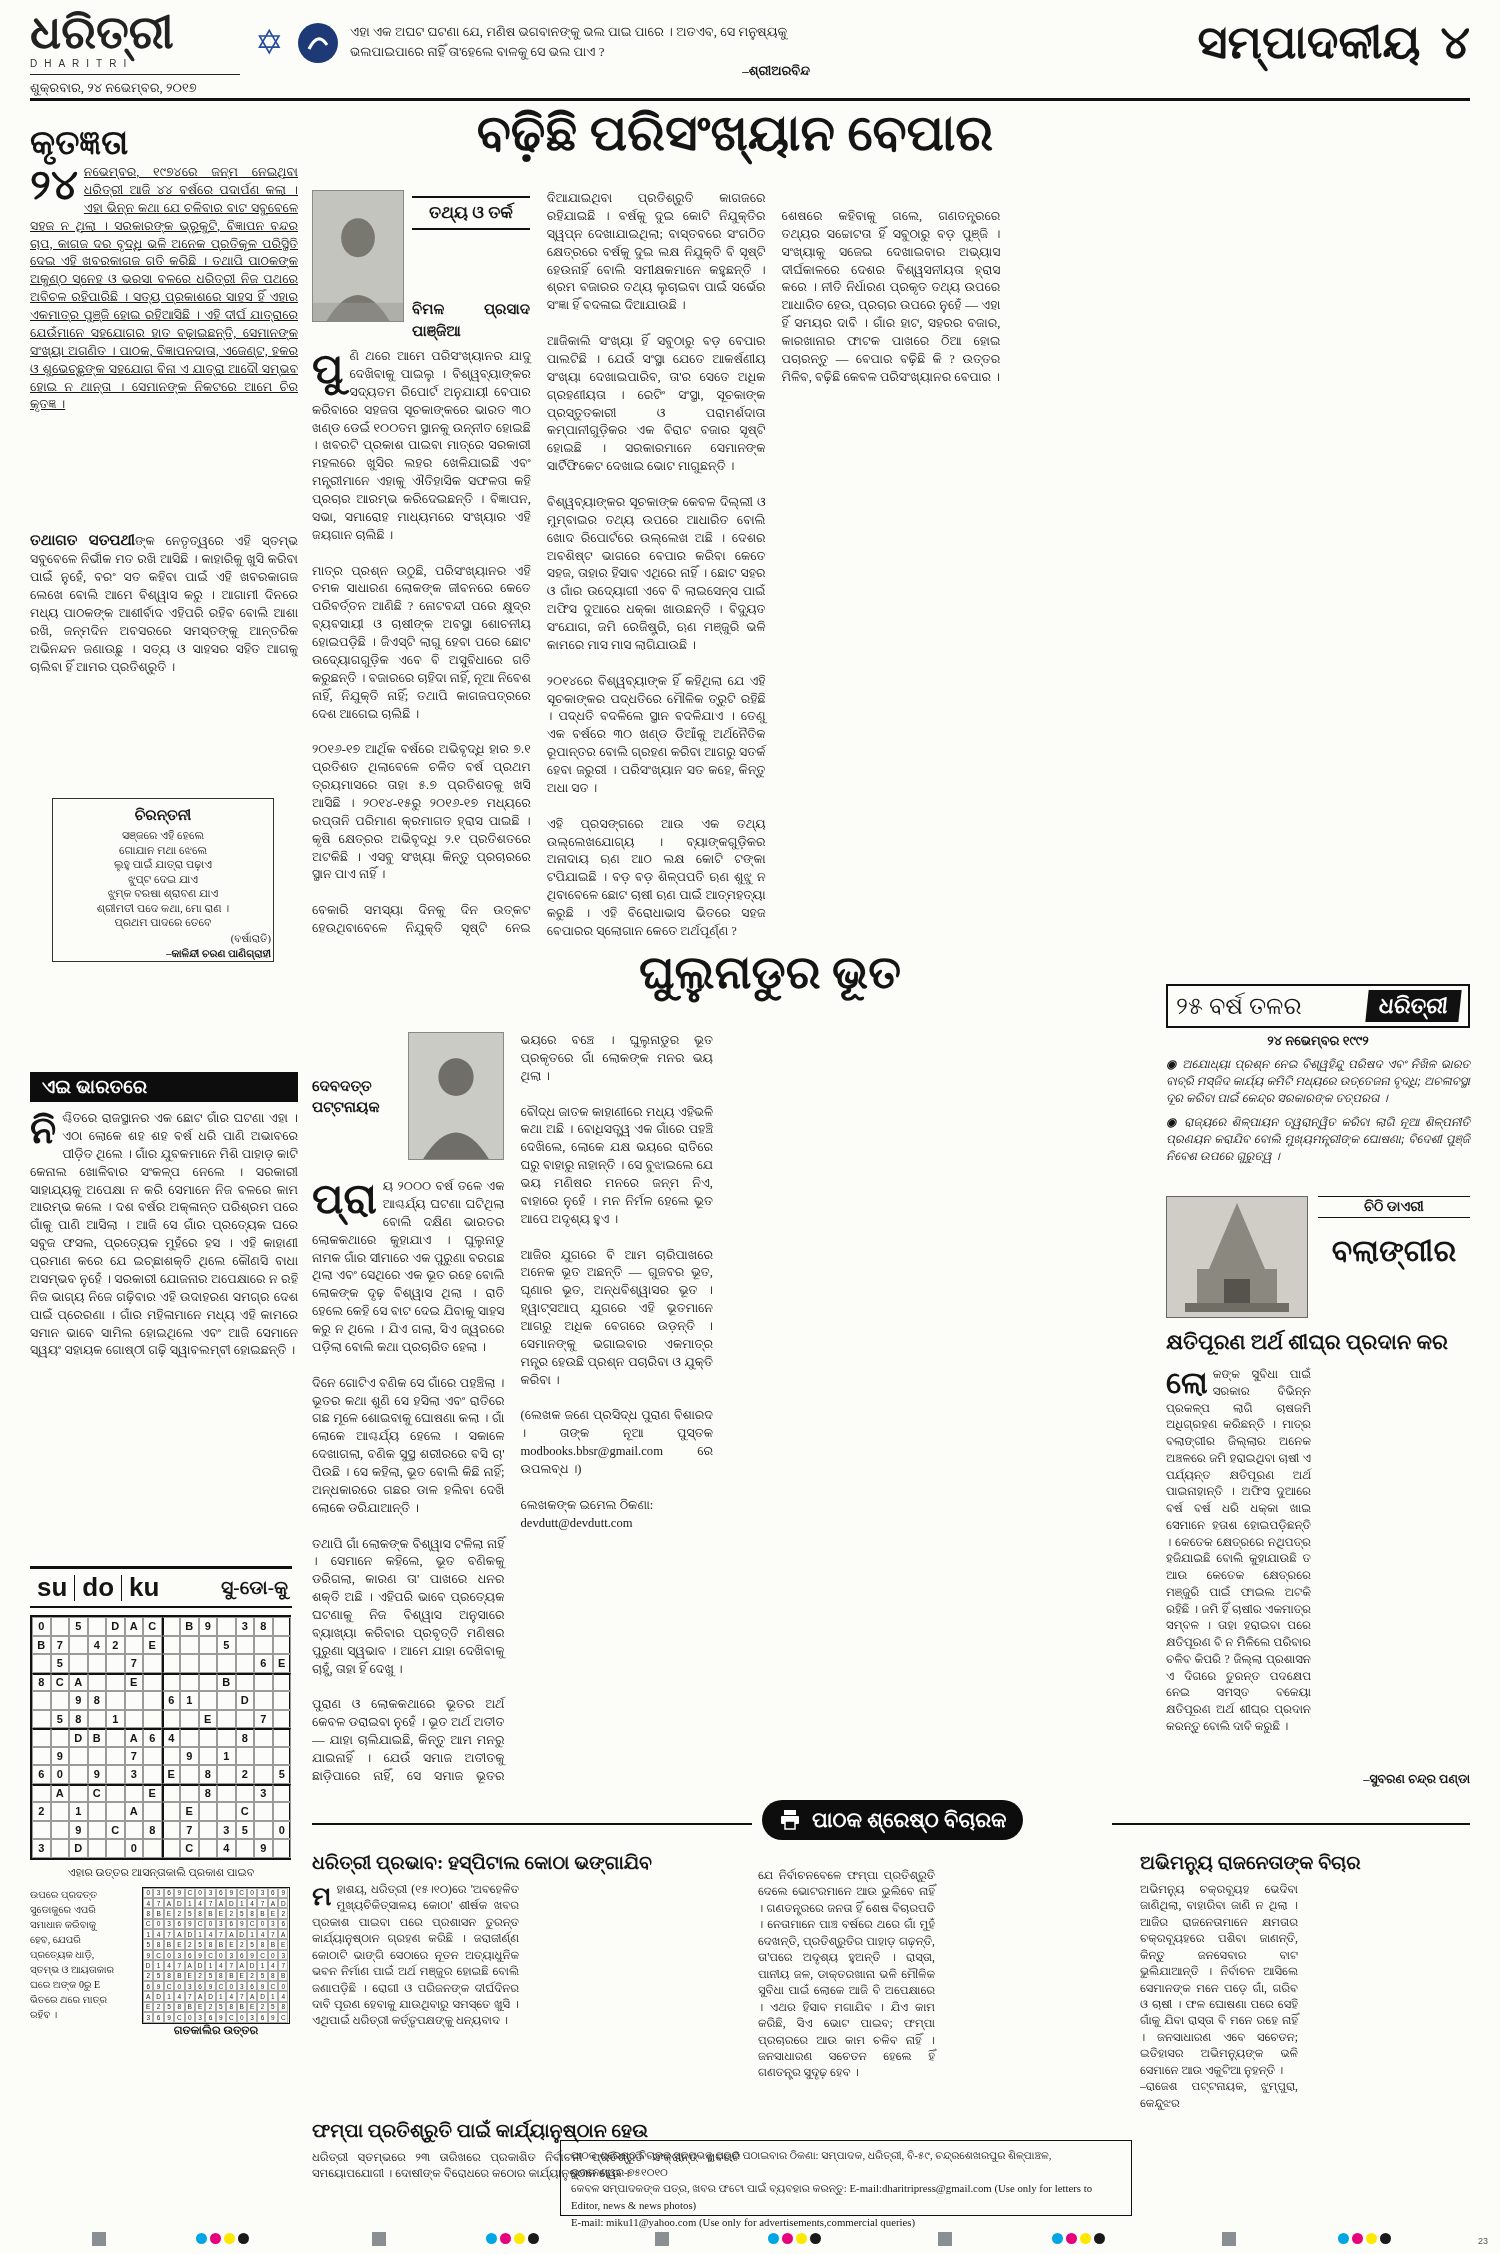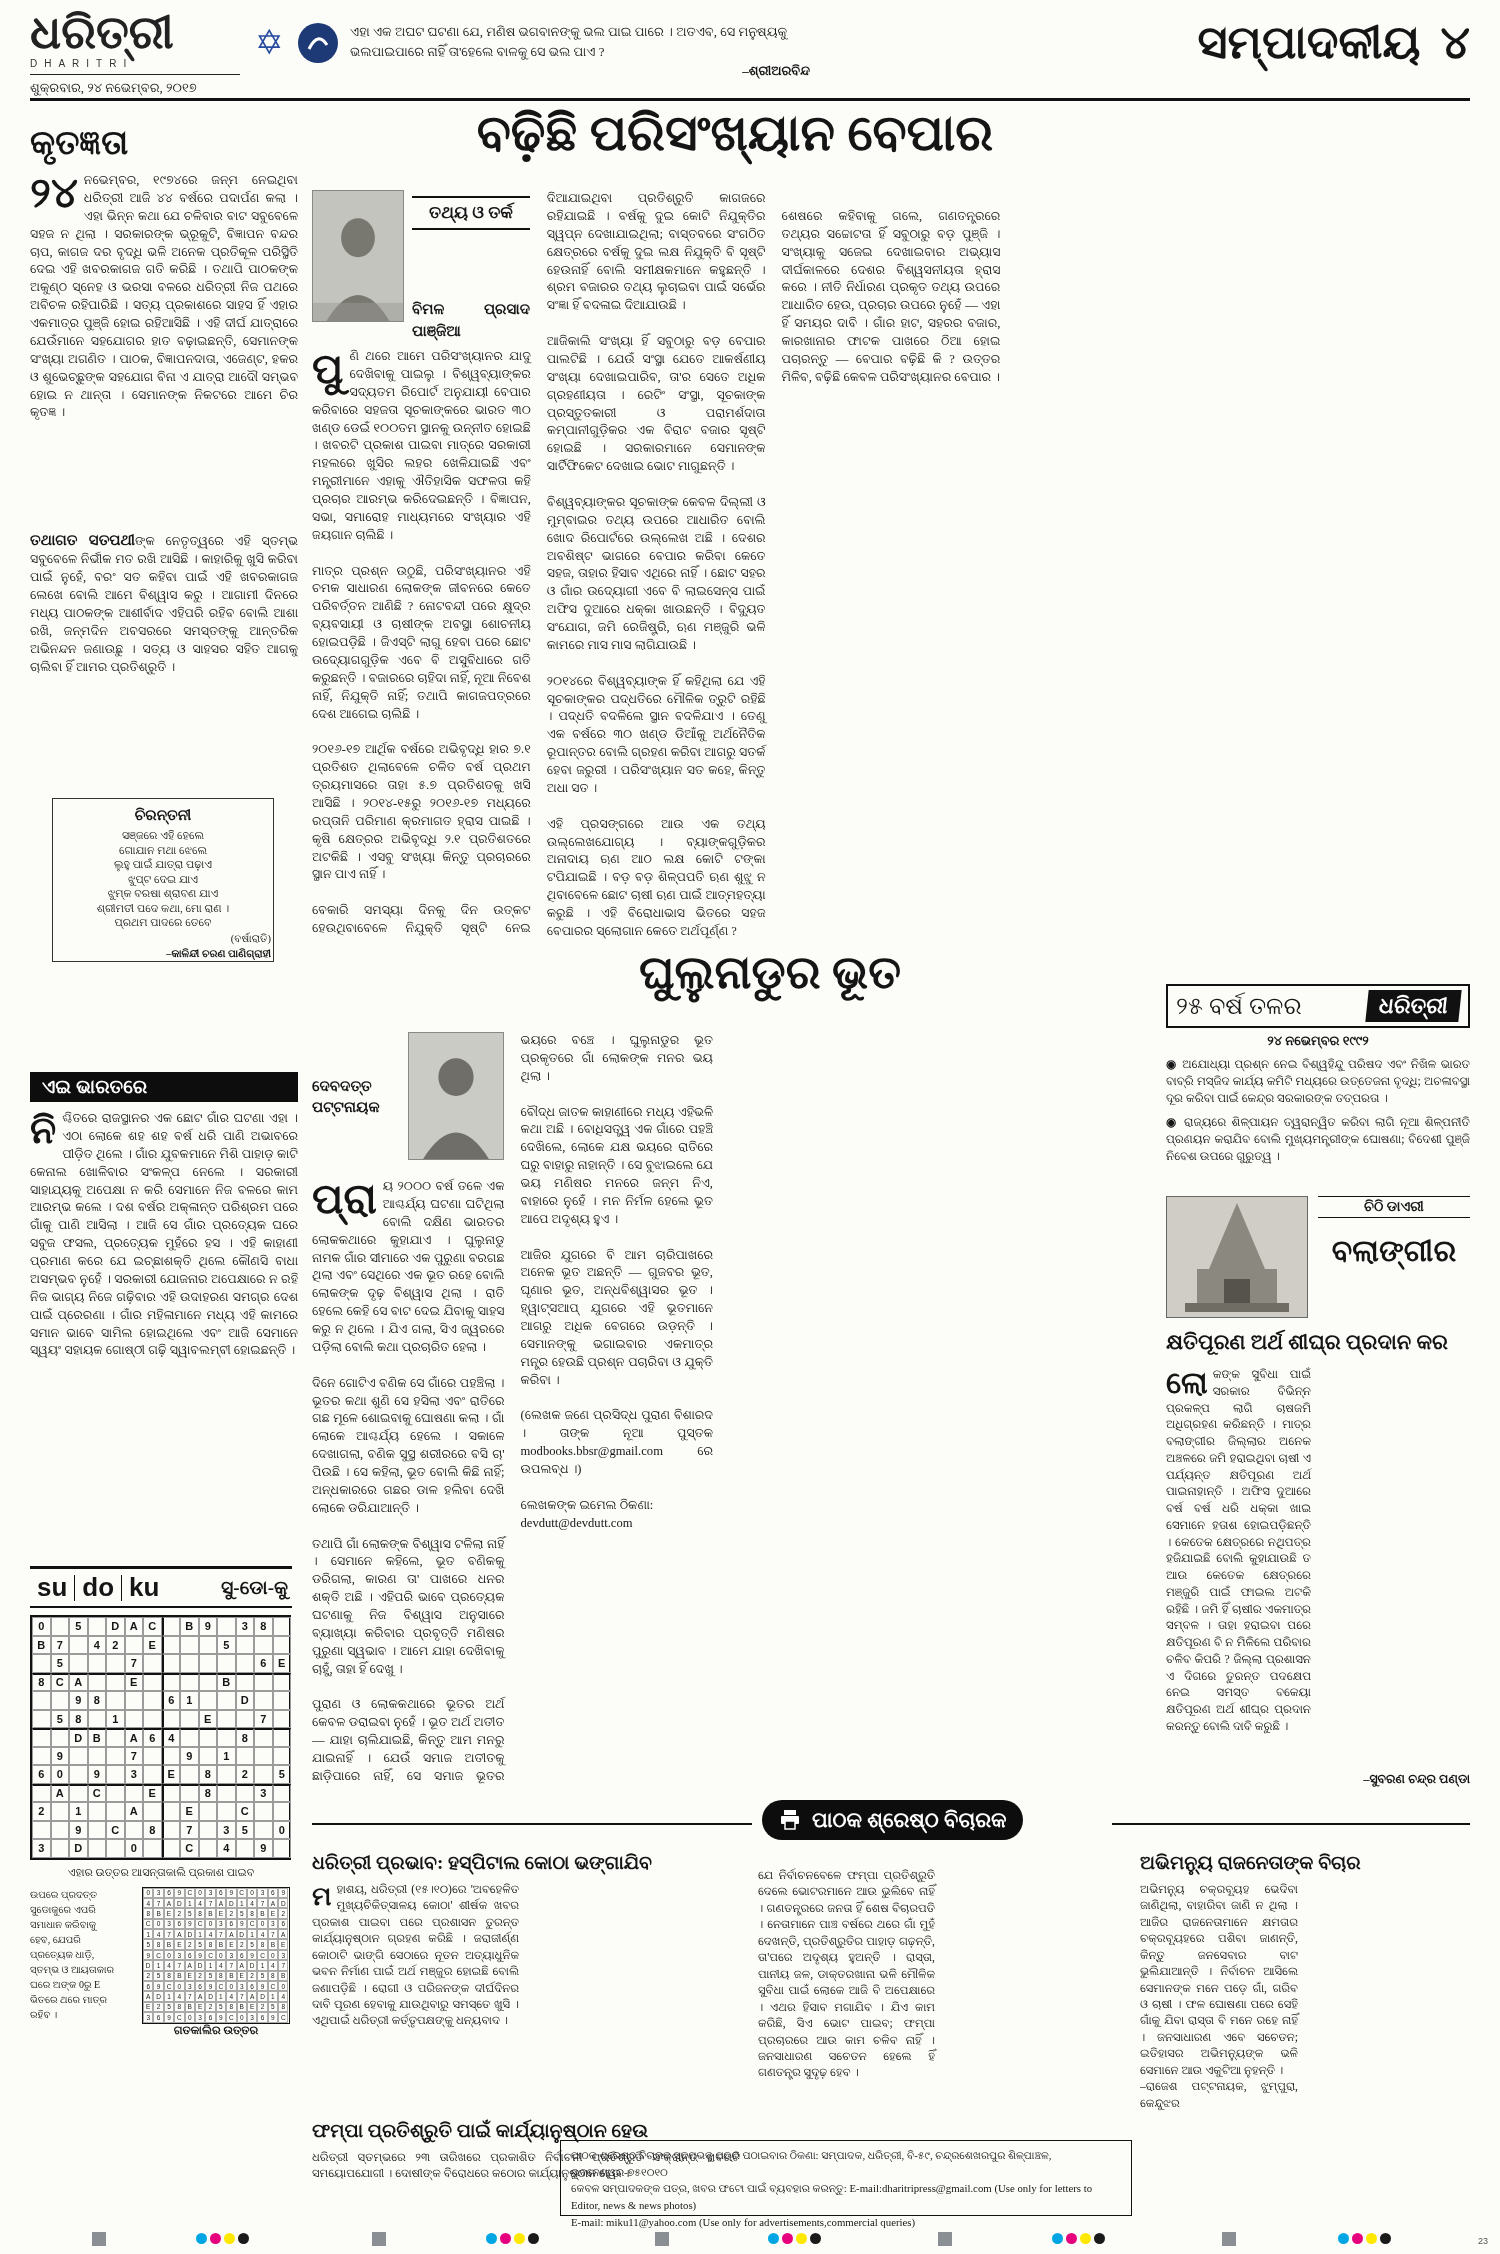--- a/index.html
+++ b/index.html
@@ -58,21 +58,21 @@
   .su-tips { width:102px; font-size:10px; line-height:1.5; }
   #su-ans { display:grid; grid-template-columns:repeat(14,10.4px); grid-auto-rows:10.4px; border:1.5px solid #111; width:148px; }
   .su-mini { border:0.3px solid #aaa; font-family:"Liberation Sans",sans-serif; font-size:6.5px;
              display:flex; align-items:center; justify-content:center; color:#222; }
   .su-ans-cap { text-align:center; font-size:11.5px; font-weight:bold; margin-top:0; }
   
   .y25-head { border:2px solid #111; height:44px; display:flex; align-items:center; justify-content:space-between; padding:0 8px; }
   .y25-title { font-size:24px; font-weight:normal; }
   .y25-logo { background:#111; color:#fff; font-size:22px; font-weight:bold; padding:3px 12px; transform:skewX(-6deg); }
   .y25-date { text-align:center; font-size:13px; font-weight:bold; margin-top:5px; }
-  .y25-item { font-size:11.8px; line-height:1.45; text-align:justify; margin-top:7px; }
+  .y25-item { font-size:11.8px; line-height:1.45; text-align:justify; margin-top:7px;font-style:italic; }
   .y25-item::before { content:"◉ "; font-weight:bold; }
   
   .diary-photo { width:142px; height:122px; border:1px solid #666; background:#cfcdc6; flex:none; }
   .diary-label { font-size:14px; font-weight:bold; border-top:1.5px solid #111; border-bottom:1.5px solid #111;
                  padding:2px 0; text-align:center; }
   .diary-place { font-size:30px; font-weight:bold; text-align:center; margin-top:16px; }
   .letter-title { font-size:21px; font-weight:bold; }
   
   .pill { background:#0d0d0d; border-radius:20px; color:#fff; display:flex; align-items:center; gap:10px; padding:0 16px; height:40px; }
   .pill-label { font-size:21px; font-weight:bold; }
@@ -111,21 +111,21 @@
 
   <div class="abs edition" style="left:1000px;top:16px;width:470px;">
     <span>ସମ୍ପାଦକୀୟ</span><span style="margin-left:20px;">୪</span>
   </div>
 
   <div class="abs rule" style="left:30px;top:98px;width:1440px;height:3px;"></div>
 
   <div class="abs headline" style="left:320px;top:106px;width:830px;">ବଢ଼ିଛି ପରିସଂଖ୍ୟାନ ବେପାର</div>
 
   <div class="abs b" style="left:30px;top:124px;width:270px;font-size:34px;">କୃତଜ୍ଞତା</div>
-  <div class="abs body-txt" style="left:30px;top:172px;width:268px;height:338px;overflow:hidden;">
+  <div class="abs body-txt" style="left:30px;top:164px;width:268px;height:338px;overflow:hidden;text-decoration:underline;">
     <span class="drop">୨୪</span><span class="flow">ନଭେମ୍ବର, ୧୯୭୪ରେ ଜନ୍ମ ନେଇଥିବା ଧରିତ୍ରୀ ଆଜି ୪୪ ବର୍ଷରେ ପଦାର୍ପଣ କଲା । ଏହା ଭିନ୍ନ କଥା ଯେ ଚଳିବାର ବାଟ ସବୁବେଳେ ସହଜ ନ ଥିଲା । ସରକାରଙ୍କ ଭ୍ରୂକୁଟି, ବିଜ୍ଞାପନ ବନ୍ଦର ଚାପ, କାଗଜ ଦର ବୃଦ୍ଧି ଭଳି ଅନେକ ପ୍ରତିକୂଳ ପରିସ୍ଥିତି ଦେଇ ଏହି ଖବରକାଗଜ ଗତି କରିଛି । ତଥାପି ପାଠକଙ୍କ ଅକୁଣ୍ଠ ସ୍ନେହ ଓ ଭରସା ବଳରେ ଧରିତ୍ରୀ ନିଜ ପଥରେ ଅବିଚଳ ରହିପାରିଛି । ସତ୍ୟ ପ୍ରକାଶରେ ସାହସ ହିଁ ଏହାର ଏକମାତ୍ର ପୁଞ୍ଜି ହୋଇ ରହିଆସିଛି । ଏହି ଦୀର୍ଘ ଯାତ୍ରାରେ ଯେଉଁମାନେ ସହଯୋଗର ହାତ ବଢ଼ାଇଛନ୍ତି, ସେମାନଙ୍କ ସଂଖ୍ୟା ଅଗଣିତ । ପାଠକ, ବିଜ୍ଞାପନଦାତା, ଏଜେଣ୍ଟ, ହକର ଓ ଶୁଭେଚ୍ଛୁଙ୍କ ସହଯୋଗ ବିନା ଏ ଯାତ୍ରା ଆଦୌ ସମ୍ଭବ ହୋଇ ନ ଥାନ୍ତା । ସେମାନଙ୍କ ନିକଟରେ ଆମେ ଚିର କୃତଜ୍ଞ ।</span>
   </div>
   <div class="abs body-txt" style="left:30px;top:530px;width:268px;height:240px;overflow:hidden;">
     <span class="b" style="font-size:15px;">ତଥାଗତ ସତପଥୀ</span><span class="flow">ଙ୍କ ନେତୃତ୍ୱରେ ଏହି ସ୍ତମ୍ଭ ସବୁବେଳେ ନିର୍ଭୀକ ମତ ରଖି ଆସିଛି । କାହାରିକୁ ଖୁସି କରିବା ପାଇଁ ନୁହେଁ, ବରଂ ସତ କହିବା ପାଇଁ ଏହି ଖବରକାଗଜ ଲେଖେ ବୋଲି ଆମେ ବିଶ୍ୱାସ କରୁ । ଆଗାମୀ ଦିନରେ ମଧ୍ୟ ପାଠକଙ୍କ ଆଶୀର୍ବାଦ ଏହିପରି ରହିବ ବୋଲି ଆଶା ରଖି, ଜନ୍ମଦିନ ଅବସରରେ ସମସ୍ତଙ୍କୁ ଆନ୍ତରିକ ଅଭିନନ୍ଦନ ଜଣାଉଛୁ । ସତ୍ୟ ଓ ସାହସର ସହିତ ଆଗକୁ ଚାଲିବା ହିଁ ଆମର ପ୍ରତିଶ୍ରୁତି ।</span>
   </div>
 
   <div class="abs poem" style="left:52px;top:798px;width:222px;height:164px;">
     <div class="poem-title">ଚିରନ୍ତନୀ</div>
     <div>
         <div class="poem-line">ସଞ୍ଜରେ ଏହି ହେଲେ</div>

